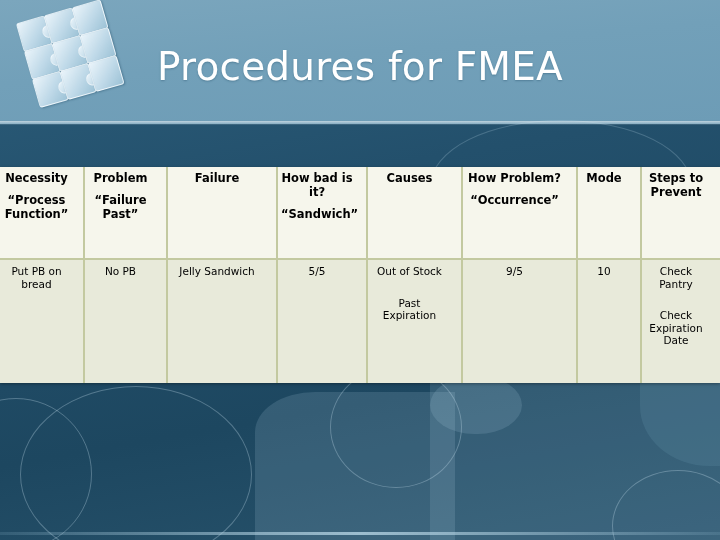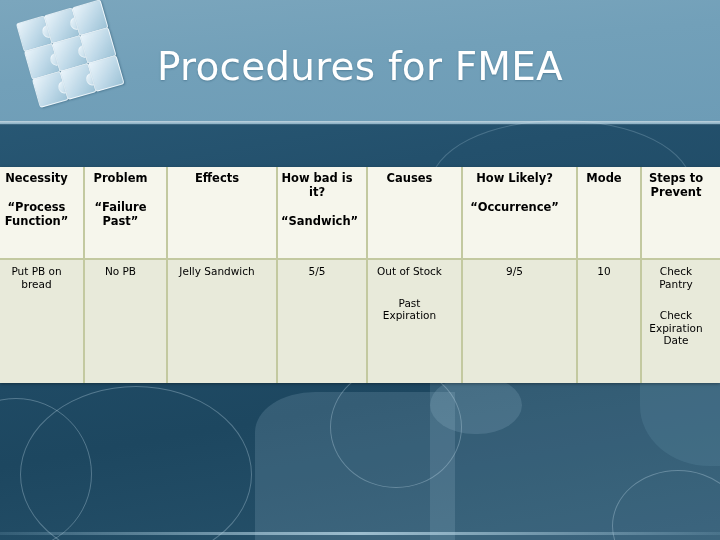--- a/index.html
+++ b/index.html
@@ -159,21 +159,21 @@
     border-bottom: 2px solid #c3c9a0;
   }
   .fmea-table tbody td {
     background: #e8eada;
     font-size: 10.5px;
     font-weight: normal;
     height: 116px;
   }
   .sub {
     display: block;
-    margin-top: 15px;
+    margin-top: 8px;
   }
   .sub2 {
     display: block;
     margin-top: 19px;
   }
   .tbl-wrap {
     position: absolute;
     left: 0; top: 167px;
     width: 720px; height: 211px;
     border-top: 1px solid #aab088;
@@ -235,33 +235,33 @@
       <tr>
         <th>
           <span>Necessity</span>
           <span class="sub">“Process Function”</span>
         </th>
         <th>
           <span>Problem</span>
           <span class="sub">“Failure Past”</span>
         </th>
         <th>
-          <span>Effects</span>
+          <span>Failure</span>
           <span class="sub"></span>
         </th>
         <th>
           <span>How bad is it?</span>
           <span class="sub">“Sandwich”</span>
         </th>
         <th>
           <span>Causes</span>
           <span class="sub"></span>
         </th>
         <th>
-          <span>How Likely?</span>
+          <span>How Problem?</span>
           <span class="sub">“Occurrence”</span>
         </th>
         <th>
           <span>Mode</span>
           <span class="sub"></span>
         </th>
         <th>
           <span>Steps to Prevent</span>
           <span class="sub"></span>
         </th>

